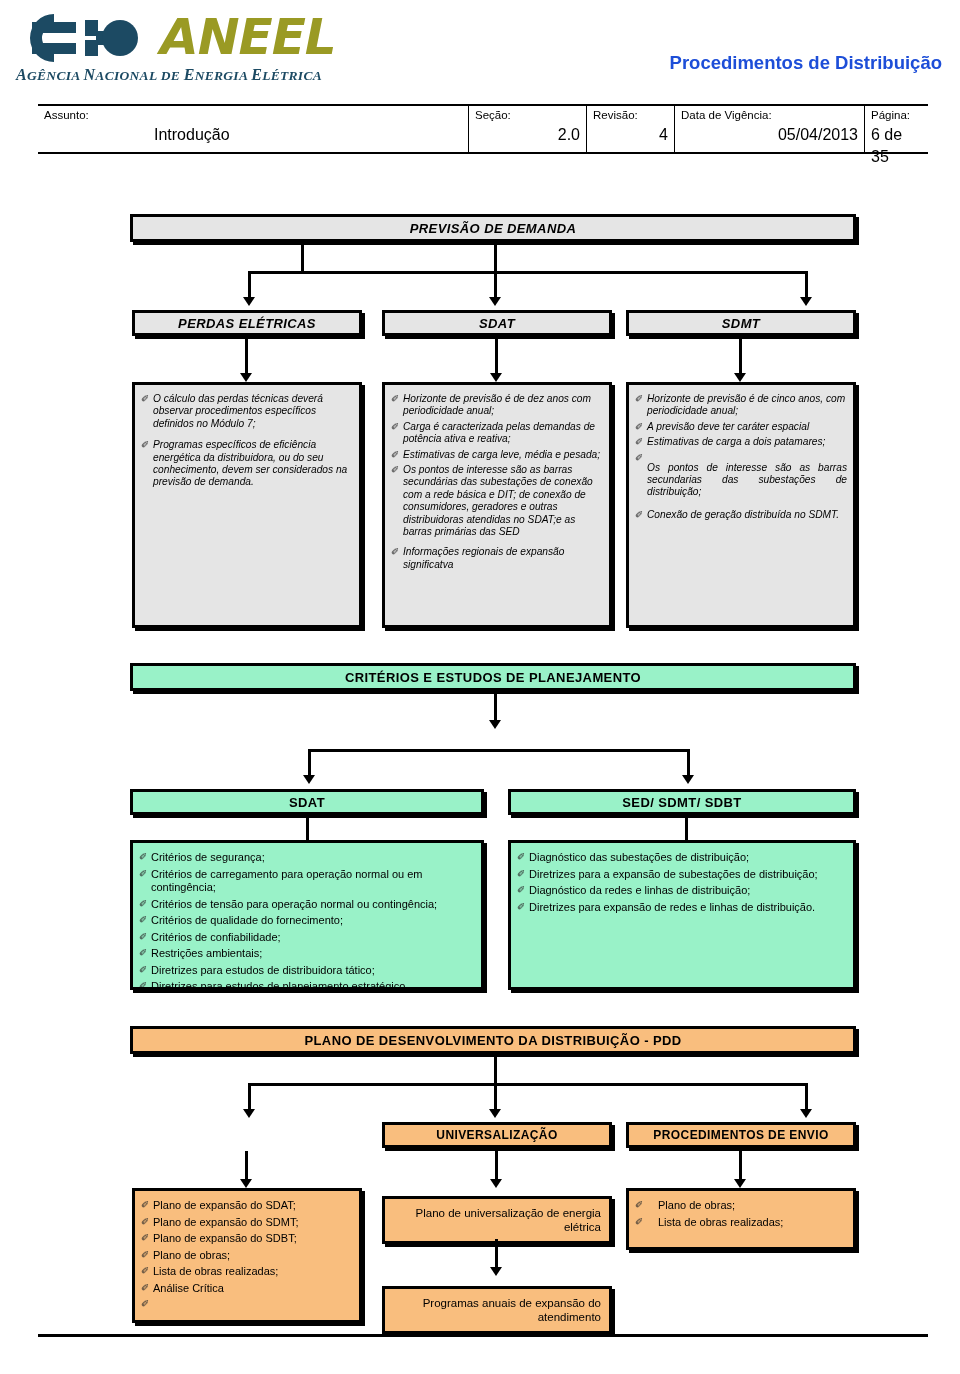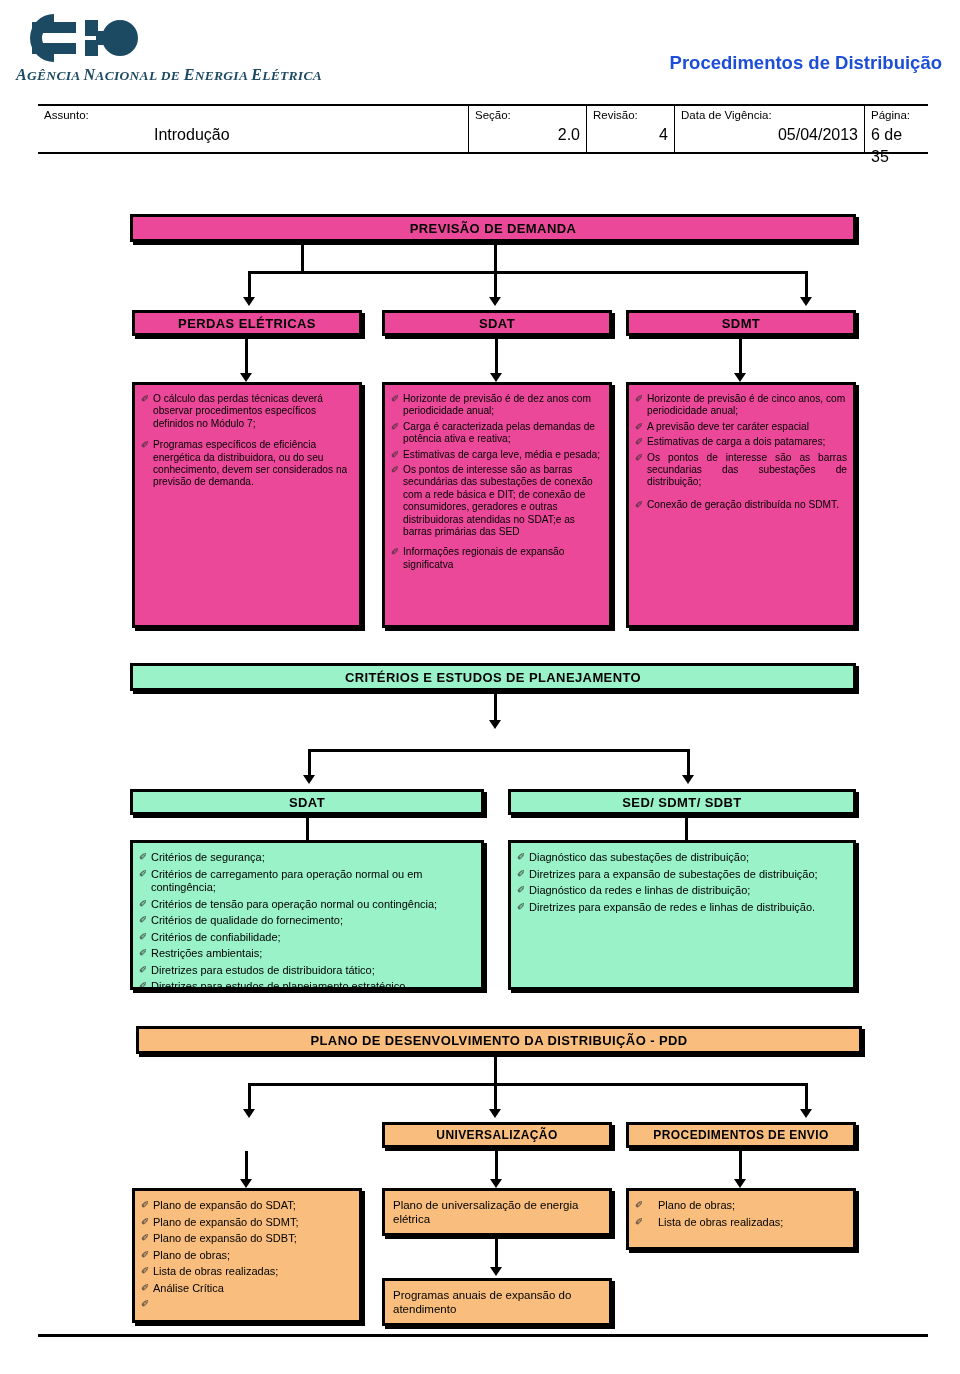--- a/index.html
+++ b/index.html
@@ -65,47 +65,48 @@
     overflow:hidden;
   }
   .node.title-node {
     align-items:center; justify-content:center;
     font-size:13px; font-weight:bold; letter-spacing:0.4px;
     text-align:center;
   }
   .node.small-title { font-size:12px; }
   .node.plain-node {
     align-items:center; justify-content:center;
-    font-size:11.5px; text-align:left; padding:4px 8px;
+    font-size:11.5px; text-align:right; padding:4px 8px;
     line-height:14px;
+    margin-top:8px;
   }
   .node.list-node {
     align-items:flex-start; justify-content:flex-start;
     padding:8px 6px 6px 6px;
     flex-direction:column;
   }
 
-  .blue   { background:#ec4899; }
+  .blue   { background:#e5e5e5;font-style:italic; }
   .green  { background:#99F2C8; }
   .orange { background:#F9BE7E; }
 
   .bullets { width:100%; }
   .bullet {
     display:flex; align-items:flex-start;
     font-size:10.2px; line-height:12.4px;
     margin-bottom:5px;
   }
   .bullet .pen {
     flex:0 0 auto; width:11px; margin-right:1px; margin-top:0px;
     font-family:"DejaVu Sans", sans-serif; font-size:10px;
     color:#2a2a2a; line-height:12.4px;
   }
   .bullet .btxt { flex:1 1 auto; }
   .bullet.tight { margin-bottom:3px; }
-  .bullet.justify .btxt { text-align:justify; }
+  .bullet.justify .btxt { text-align:justify;margin-top:10px; }
   .bullet.pad .pen { width:22px; }
   .bullet.fs11 { font-size:11px; line-height:13.5px; }
 
   
   .vline { position:absolute; background:#000; width:3px; }
   .hline { position:absolute; background:#000; height:3px; }
   .arrow {
     position:absolute; width:0; height:0;
     border-left:6.5px solid transparent;
     border-right:6.5px solid transparent;
@@ -123,20 +124,21 @@
 <div class="logo-wrap">
   <svg class="logo-mark" width="145" height="56" viewBox="0 0 145 56">
     <path d="M42,4 A24,24 0 1,0 42,52 L42,40 A12,12 0 1,1 42,16 Z" fill="#1c4a63"></path>
     <rect x="20" y="12" width="44" height="11" fill="#1c4a63"></rect>
     <rect x="20" y="33" width="44" height="11" fill="#1c4a63"></rect>
     <rect x="73" y="10" width="13" height="16" fill="#1c4a63"></rect>
     <rect x="73" y="30" width="13" height="16" fill="#1c4a63"></rect>
     <rect x="84" y="21" width="20" height="14" fill="#1c4a63"></rect>
     <circle cx="108" cy="28" r="18" fill="#1c4a63"></circle>
   </svg>
+  <div class="logo-aneel">ANEEL</div>
   <div class="logo-sub">
     <span class="big">A</span>GÊNCIA <span class="big">N</span>ACIONAL DE <span class="big">E</span>NERGIA <span class="big">E</span>LÉTRICA
   </div>
 </div>
 
 <div class="doc-title">Procedimentos de Distribuição</div>
 
 <div class="hdr-table">
   <div class="hdr-cell" style="left:0; width:430px;">
     <div class="hdr-label">Assunto:</div>
@@ -314,21 +316,21 @@
         <span class="pen">✐</span>
         <span class="btxt">Diagnóstico da redes e linhas de distribuição;</span>
       </div>
       <div class="bullet fs11 tight">
         <span class="pen">✐</span>
         <span class="btxt">Diretrizes para expansão de redes e linhas de distribuição.</span>
       </div>
     </div>
   </div>
 
-  <div class="node title-node orange" style="left:136px; top:1026px; width:726px; height:28px;">PLANO DE DESENVOLVIMENTO DA DISTRIBUIÇÃO - PDD</div>
+  <div class="node title-node orange" style="left:130px; top:1026px; width:726px; height:28px;">PLANO DE DESENVOLVIMENTO DA DISTRIBUIÇÃO - PDD</div>
 
   <div class="vline" style="left:494px; top:1057px; height:28px;"></div>
   <div class="hline" style="left:248px; top:1083px; width:560px;"></div>
   <div class="vline" style="left:248px; top:1083px; height:28px;"></div>
   <div class="vline" style="left:494px; top:1057px; height:54px;"></div>
   <div class="vline" style="left:805px; top:1083px; height:28px;"></div>
   <div class="arrow" style="left:243px; top:1109px;"></div>
   <div class="arrow" style="left:489px; top:1109px;"></div>
   <div class="arrow" style="left:800px; top:1109px;"></div>
 

